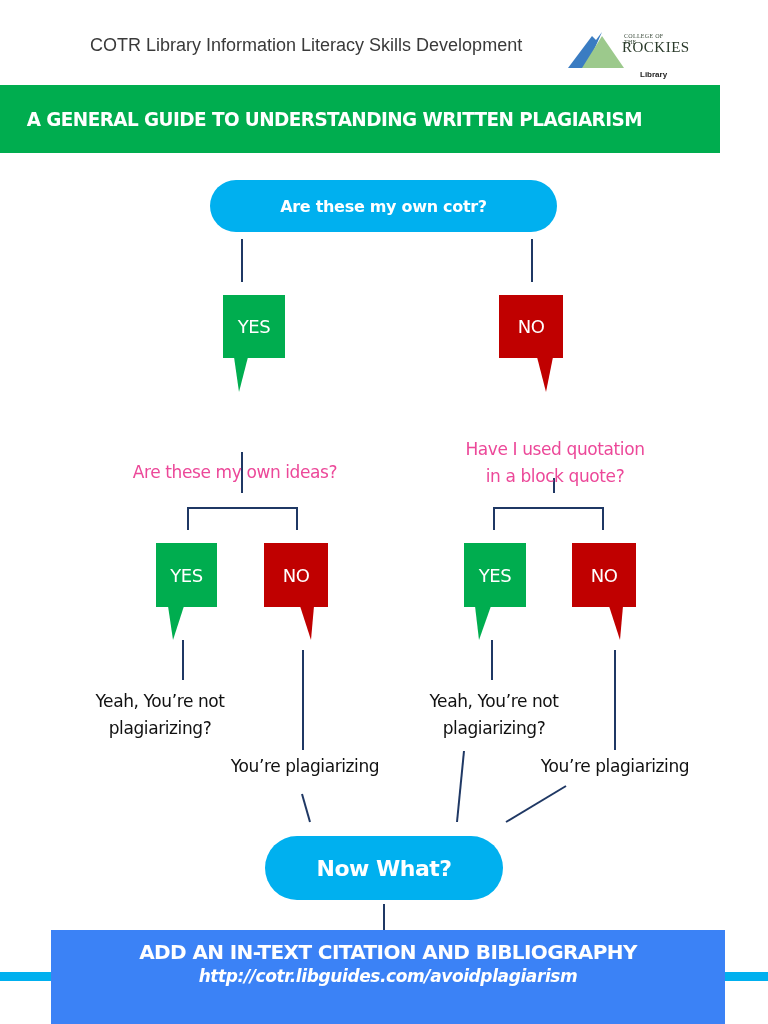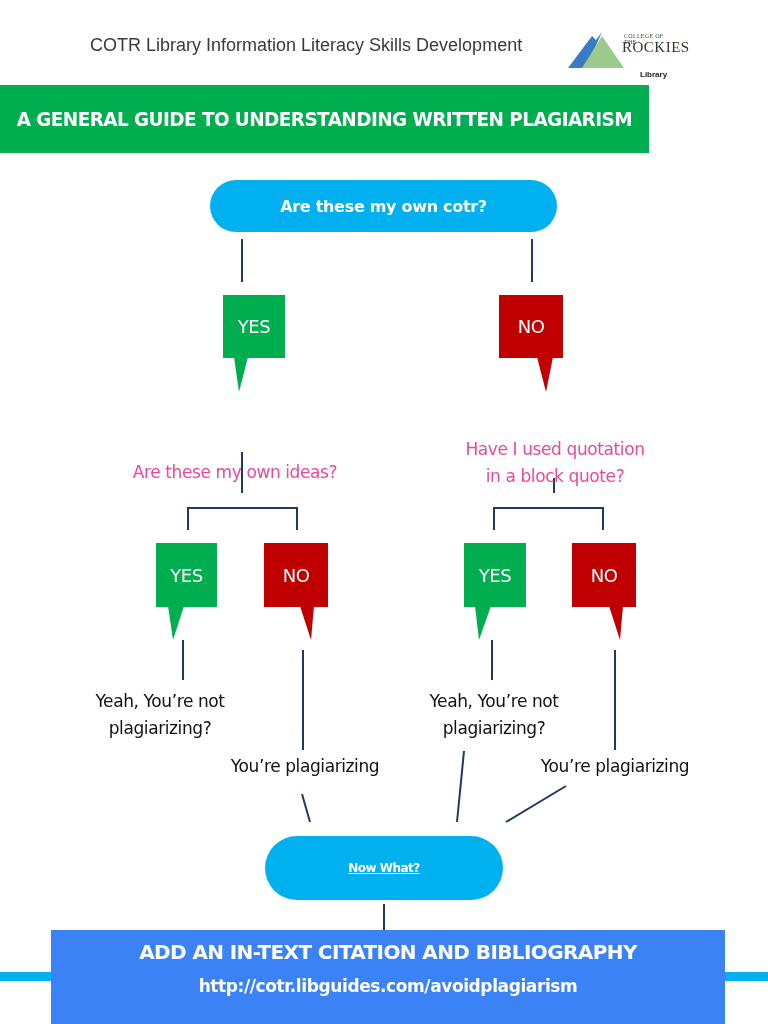--- a/index.html
+++ b/index.html
@@ -4,33 +4,33 @@
 <style>
   * { margin: 0; padding: 0; box-sizing: border-box; }
   html, body { width: 768px; height: 1024px; background: #ffffff; overflow: hidden; }
   body { position: relative; font-family: "Liberation Sans", sans-serif; color: #111; }
   .abs { position: absolute; }
   .header-text { left: 90px; top: 35px; font-size: 18px; color: #3a3a3a; font-family: "Liberation Sans", sans-serif; }
   .logo { left: 566px; top: 30px; width: 110px; height: 52px; }
   .logo-college { position: absolute; left: 58px; top: 3px; font-size: 6px; font-family: "Liberation Serif", serif; color: #3a4a3a; letter-spacing: 0.3px; }
   .logo-rockies { position: absolute; left: 56px; top: 9px; font-size: 15px; font-family: "Liberation Serif", serif; color: #2a3a2a; letter-spacing: 0.5px; }
   .logo-library { position: absolute; left: 74px; top: 40px; font-size: 8px; font-weight: bold; color: #222; }
-  .title-bar { left: 0; top: 85px; width: 649px; height: 68px; background: #00ad4f; display: flex; align-items: center; justify-content: center; }
+  .title-bar { left: 0; top: 85px; width: 720px; height: 68px; background: #00ad4f; display: flex; align-items: center; }
   .title-bar span { color: #fff; font-family: "DejaVu Sans", sans-serif; font-weight: bold; font-size: 20px; letter-spacing: -0.6px; transform: scaleX(0.92); white-space: nowrap; }
   .pill { background: #00b0ef; color: #fff; border-radius: 26px; display: flex; align-items: center; justify-content: center; font-family: "DejaVu Sans", sans-serif; font-weight: bold; }
   .pill-top { left: 210px; top: 180px; width: 347px; height: 52px; font-size: 16px; letter-spacing: -0.3px; }
-  .pill-bottom { left: 265px; top: 836px; width: 238px; height: 64px; border-radius: 32px; font-size: 12px; letter-spacing: -0.5px; text-decoration: underline; }
+  .pill-bottom { left: 265px; top: 836px; width: 238px; height: 64px; border-radius: 32px; font-size: 22px; letter-spacing: -0.5px; }
   .badge { color: #fff; font-family: "DejaVu Sans", sans-serif; font-weight: normal; font-size: 18px; letter-spacing: -0.5px; display: flex; align-items: center; justify-content: center; }
   .badge.yes { background: #00ad4f; }
   .badge.no { background: #c00000; }
   .q { font-family: "DejaVu Sans", sans-serif; font-size: 17px; color: #ec4899; text-align: center; line-height: 27px; letter-spacing: -0.4px; margin-top: 41px; }
   .res { font-family: "DejaVu Sans", sans-serif; font-size: 17px; color: #111; text-align: center; line-height: 27px; letter-spacing: -0.4px; white-space: nowrap; }
   .footer { left: 51px; top: 930px; width: 674px; height: 94px; background: #3b82f6; color: #fff; text-align: center; font-family: "DejaVu Sans", sans-serif; font-weight: bold; }
   .footer-title { margin-top: 10px; font-size: 20px; letter-spacing: -0.6px; }
-  .footer-url { margin-top: 12px; font-size: 17px; letter-spacing: -0.4px; }
+  .footer-url { margin-top: 2px; font-size: 17px; letter-spacing: -0.4px; font-style: italic; }
   .blue-bar { height: 9px; background: #00b0ef; top: 972px; }
   svg.lines { position: absolute; left: 0; top: 0; }
 </style>
 </head>
 <body>
 
 <div class="abs header-text">COTR Library Information Literacy Skills Development</div>
 
 <div class="abs logo">
   <svg width="60" height="40" viewBox="0 0 60 40" style="position:absolute;left:0;top:0;">

